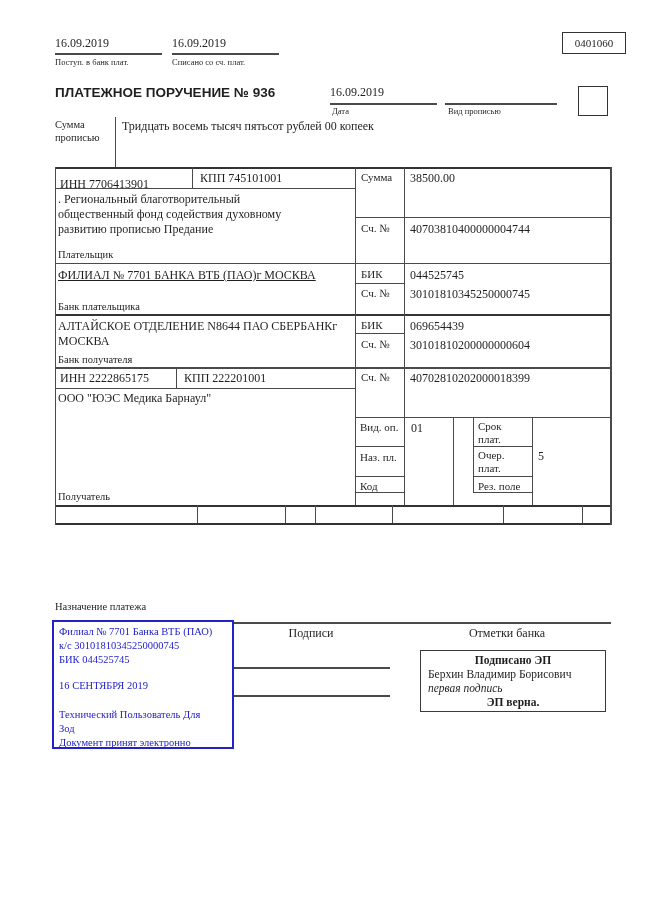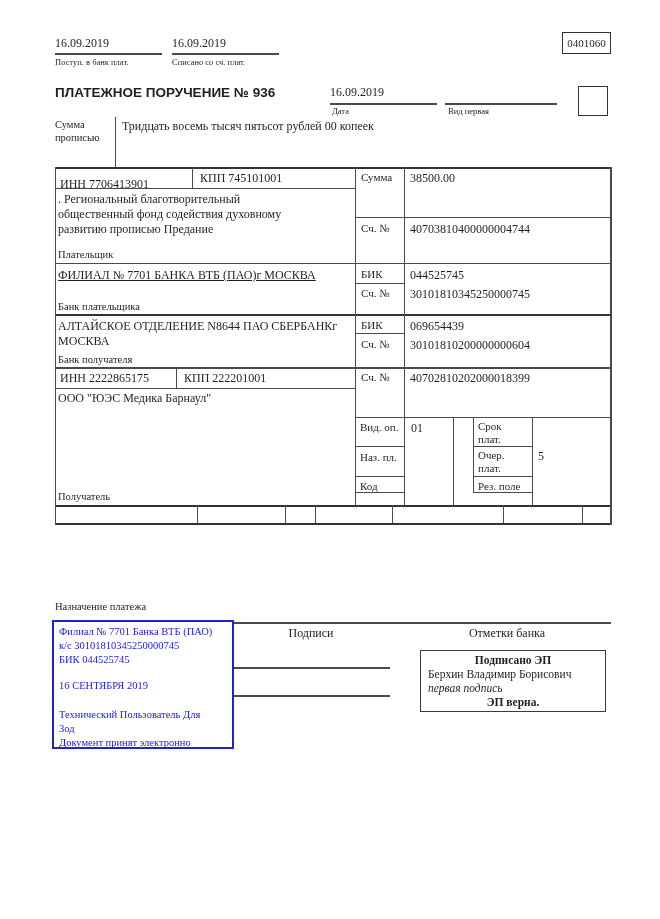--- a/index.html
+++ b/index.html
@@ -41,28 +41,28 @@
 <div class="page">
 
   <div class="abs s12" style="left:55px;top:36px;">16.09.2019</div>
   <div class="hl" style="left:55px;top:53px;width:107px;height:1.5px;"></div>
   <div class="abs s8" style="left:55px;top:57px;">Поступ. в банк плат.</div>
 
   <div class="abs s12" style="left:172px;top:36px;">16.09.2019</div>
   <div class="hl" style="left:172px;top:53px;width:107px;height:1.5px;"></div>
   <div class="abs s8" style="left:172px;top:57px;">Списано со сч. плат.</div>
 
-  <div class="codebox ctr s11" style="left:562px;top:32px;width:49px;height:22px;line-height:20px;">0401060</div>
+  <div class="codebox ctr s11" style="left:562px;top:32px;width:64px;height:22px;line-height:20px;">0401060</div>
 
   <div class="abs sans s13 b" style="left:55px;top:85px;">ПЛАТЕЖНОЕ ПОРУЧЕНИЕ № 936</div>
   <div class="abs s12" style="left:330px;top:85px;">16.09.2019</div>
   <div class="hl" style="left:330px;top:103px;width:107px;height:1.5px;"></div>
   <div class="abs s8" style="left:332px;top:106px;">Дата</div>
   <div class="hl" style="left:445px;top:103px;width:112px;height:1.5px;"></div>
-  <div class="abs s8" style="left:448px;top:106px;">Вид первая</div>
+  <div class="abs s8" style="left:448px;top:106px;">Вид прописью</div>
   <div class="codebox" style="left:578px;top:86px;width:30px;height:30px;"></div>
 
   <div class="abs s10" style="left:55px;top:119px;">Сумма</div>
   <div class="abs s10" style="left:55px;top:132px;">прописью</div>
   <div class="vl" style="left:115px;top:117px;width:1px;height:50px;"></div>
   <div class="abs s12" style="left:122px;top:119px;">Тридцать восемь тысяч пятьсот рублей 00 копеек</div>
 
   <div>
     <div class="hl th" style="left:55px;top:167px;width:557px;height:2px;"></div>
     <div class="hl" style="left:55px;top:188px;width:300px;height:1px;"></div>

